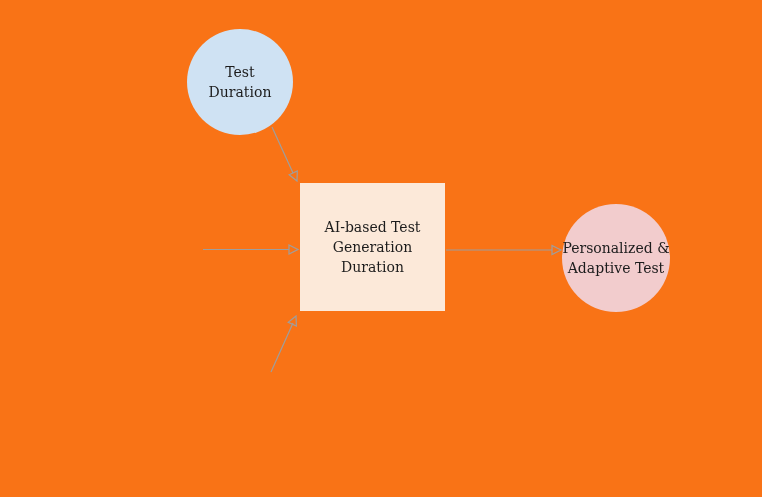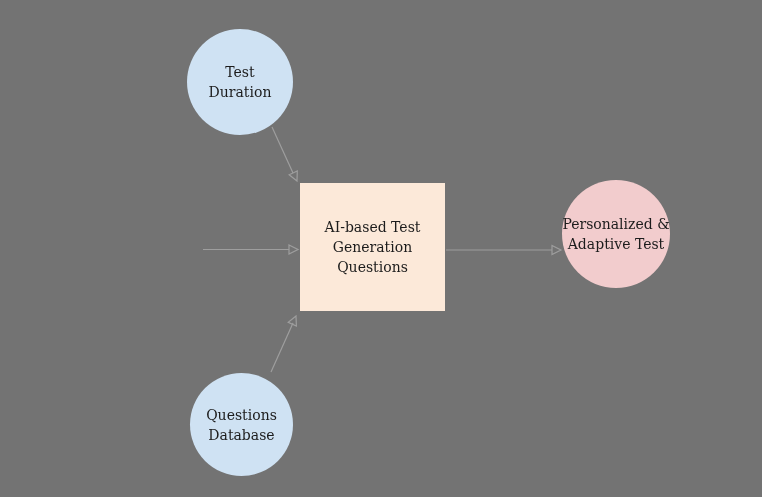--- a/index.html
+++ b/index.html
@@ -35,26 +35,26 @@
     white-space: pre-line;
     text-align: center;
     font-size: 14px;
     line-height: 20px;
     color: #1c1c1c;
   }
   #node-test-duration            { left: 187px; top: 29px;  width: 106px; height: 106px; }
   #node-student-past             { left: 95px;  top: 199px; width: 106px; height: 106px; }
   #node-questions-database       { left: 190px; top: 373px; width: 103px; height: 103px; }
   #node-generator                { left: 300px; top: 183px; width: 145px; height: 128px; }
-  #node-output                   { left: 562px; top: 180px; width: 108px; height: 108px; }
+  #node-output                   { left: 562px; top: 204px; width: 108px; height: 108px; }
 </style>
 </head>
 <body>
 
-<div class="canvas" style="background-color: #737373;">
+<div class="canvas" style="background-color: #f97316;">
 
   <svg class="edges" viewBox="0 0 762 497" xmlns="http://www.w3.org/2000/svg">
     <g fill="none" stroke-width="1.2" style="stroke: rgb(158, 158, 158);">
 
       <line x1="272" y1="127" x2="293" y2="173"></line>
       <path d="M289.1,174.8 L297,181 L297.3,171 Z"></path>
 
       <line x1="203" y1="249.5" x2="289" y2="249.5"></line>
       <path d="M289,245 L298,249.5 L289,254 Z"></path>
 
@@ -65,29 +65,25 @@
       <path d="M552,245.5 L561,250 L552,254.5 Z"></path>
     </g>
   </svg>
 
   <div class="node circle" id="node-test-duration" style="background-color: rgb(207, 226, 243);">
     <span class="label">Test
 Duration</span>
   </div>
 
 
-  <div class="node circle" id="node-questions-database" style="background-color: rgb(207, 226, 243);">
-    <span class="label">Questions
-Database</span>
-  </div>
 
   <div class="node rect" id="node-generator" style="background-color: rgb(252, 233, 217);">
     <span class="label">AI-based Test
 Generation
-Questions</span>
+Duration</span>
   </div>
 
   <div class="node circle" id="node-output" style="background-color: rgb(242, 204, 205);">
     <span class="label">Personalized &amp;
 Adaptive Test</span>
   </div>
 
 </div>
 
 </body></html>

